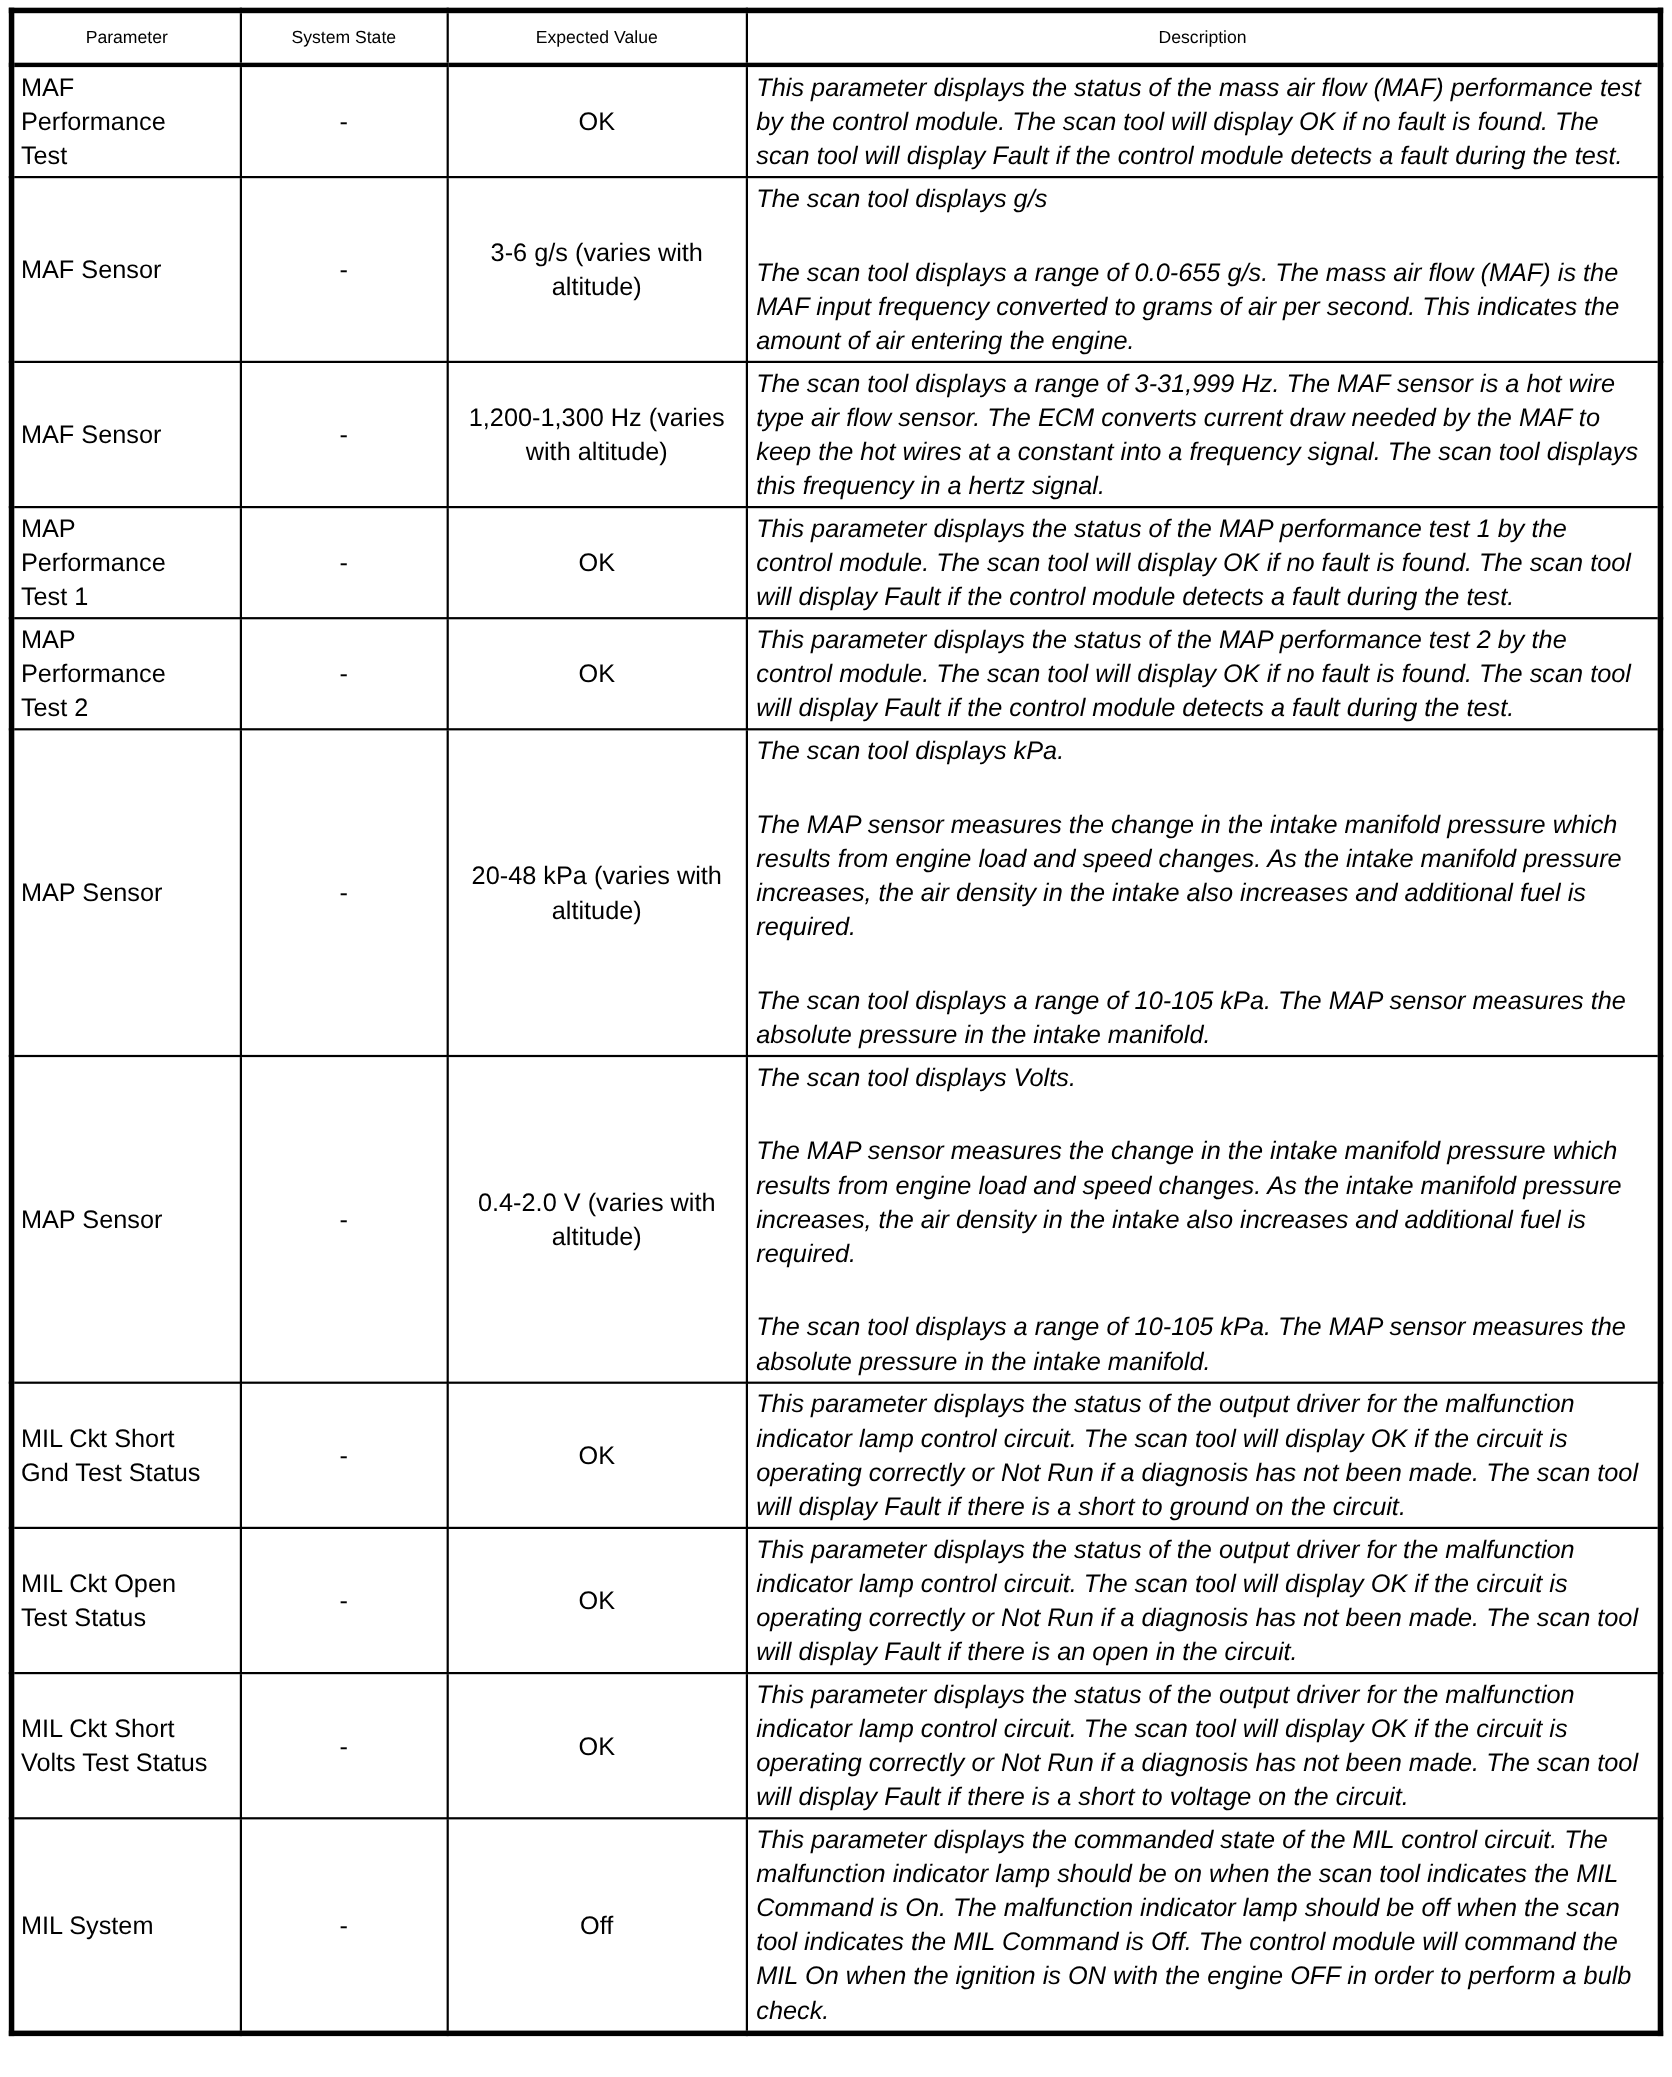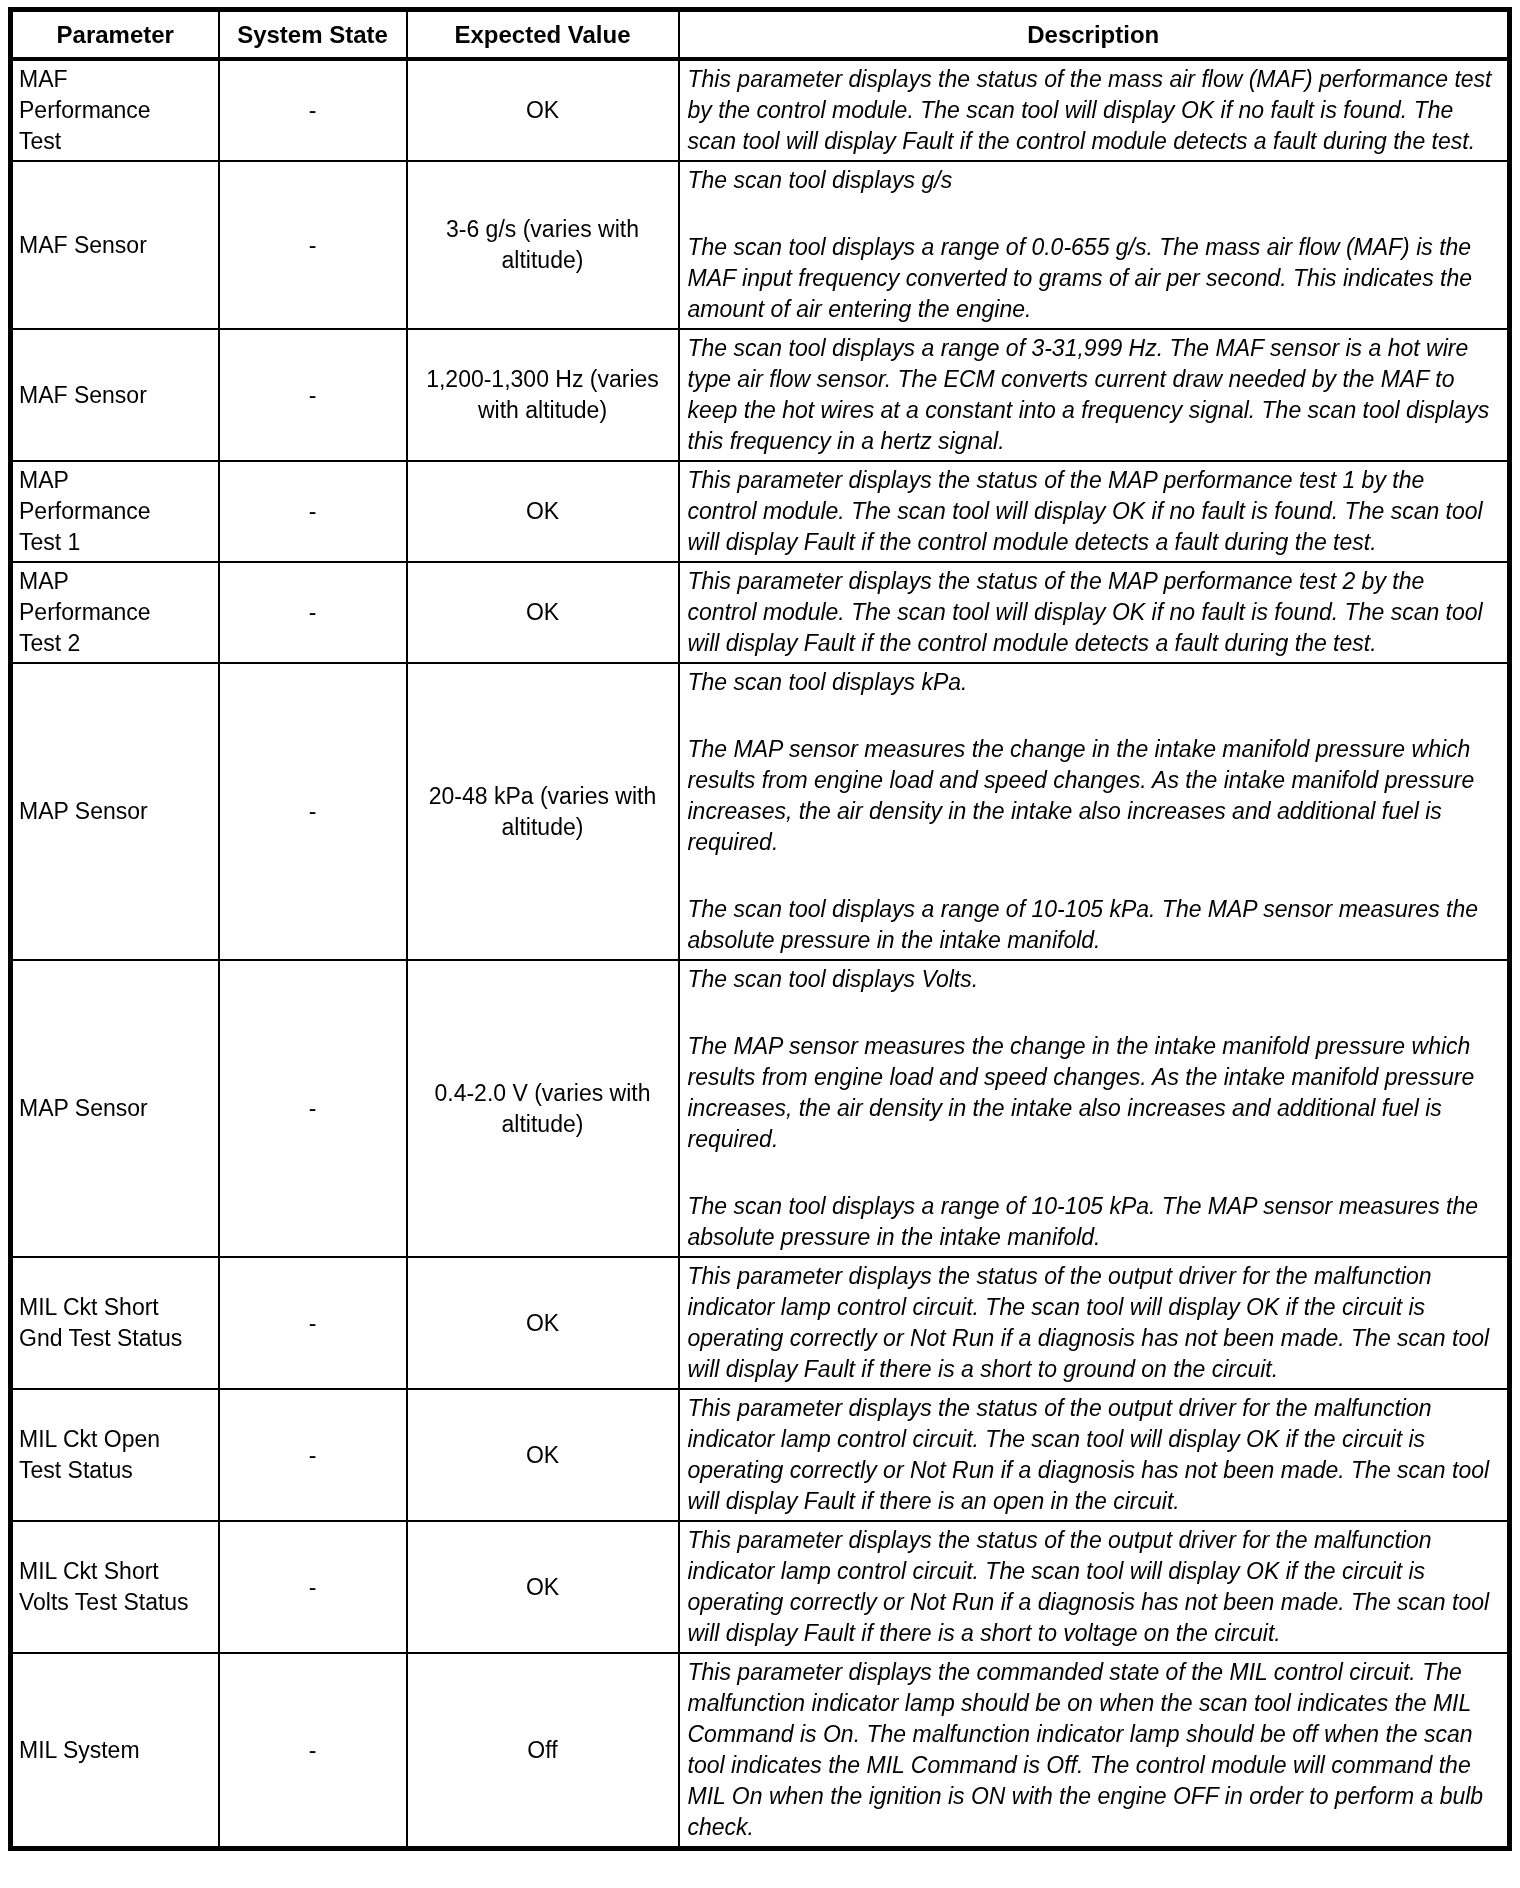--- a/index.html
+++ b/index.html
@@ -27,22 +27,22 @@
     line-height: 31px;
   }
   col.c-param    { width: 208px; }
   col.c-state    { width: 188px; }
   col.c-expected { width: 272px; }
   col.c-desc     { width: auto;  }
 
   th {
     border: 2px solid #000000;
     border-bottom: 4px solid #000000;
-    font-weight: bold;
-    font-size: 24px;
+    font-weight: normal;
+    font-size: 16px;
     text-align: center;
     vertical-align: middle;
     padding: 7px 4px;
     background: #ffffff;
   }
   td {
     border: 2px solid #000000;
     vertical-align: middle;
     padding: 3px 8px;
     background: #ffffff;

